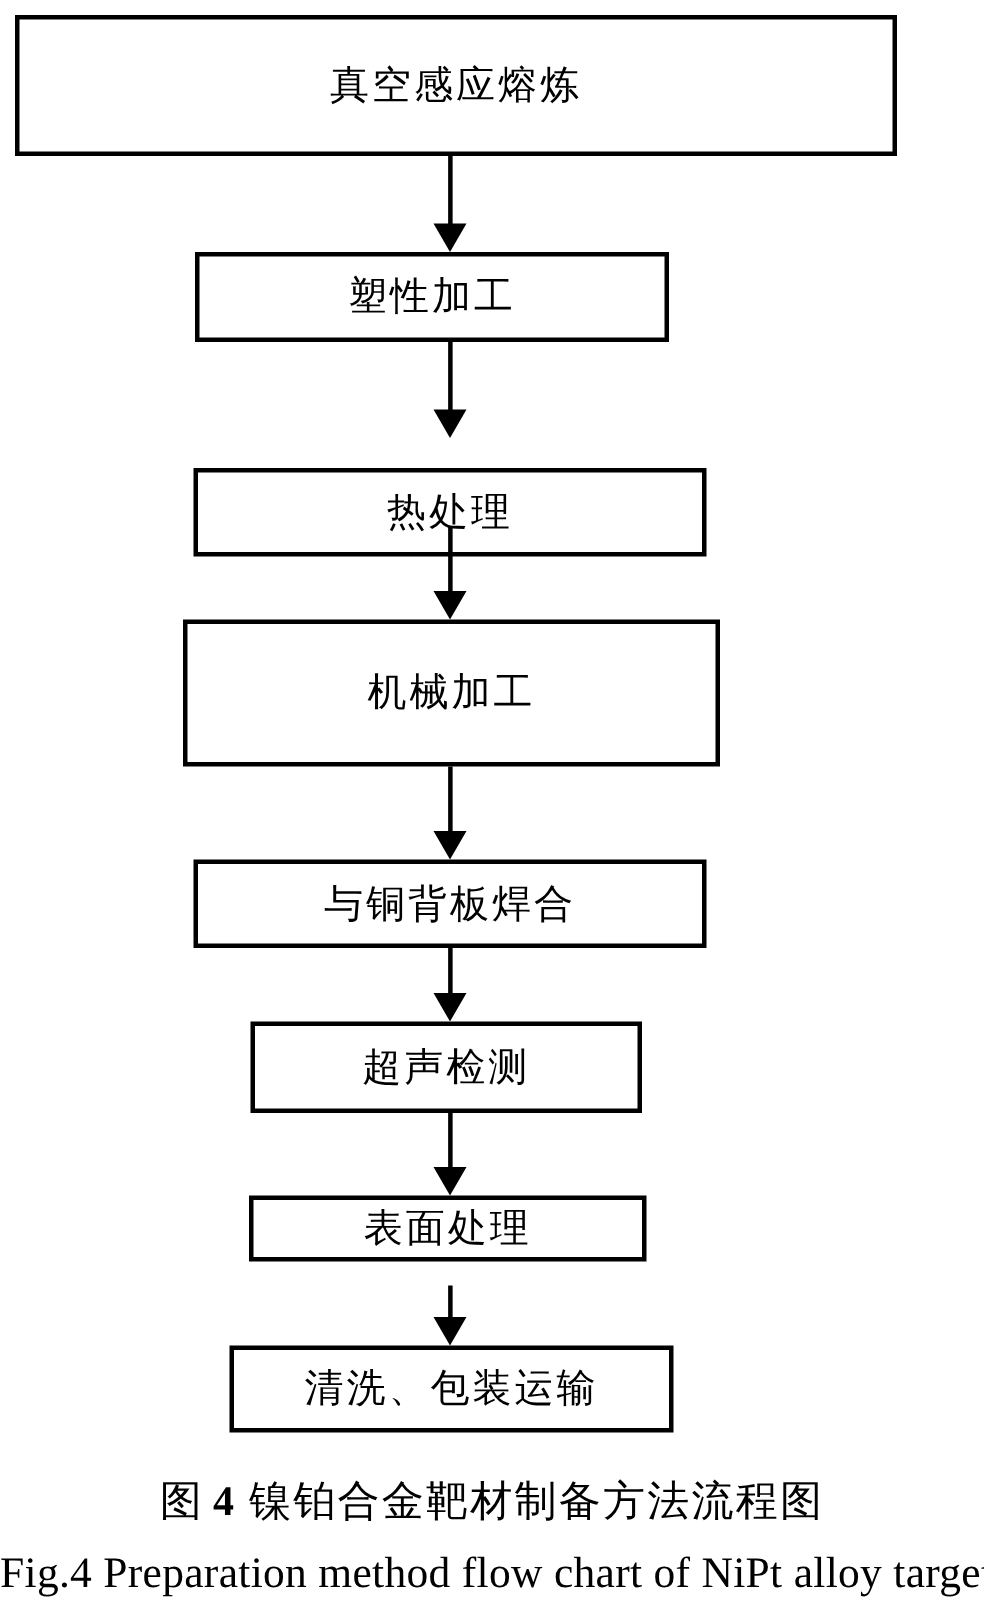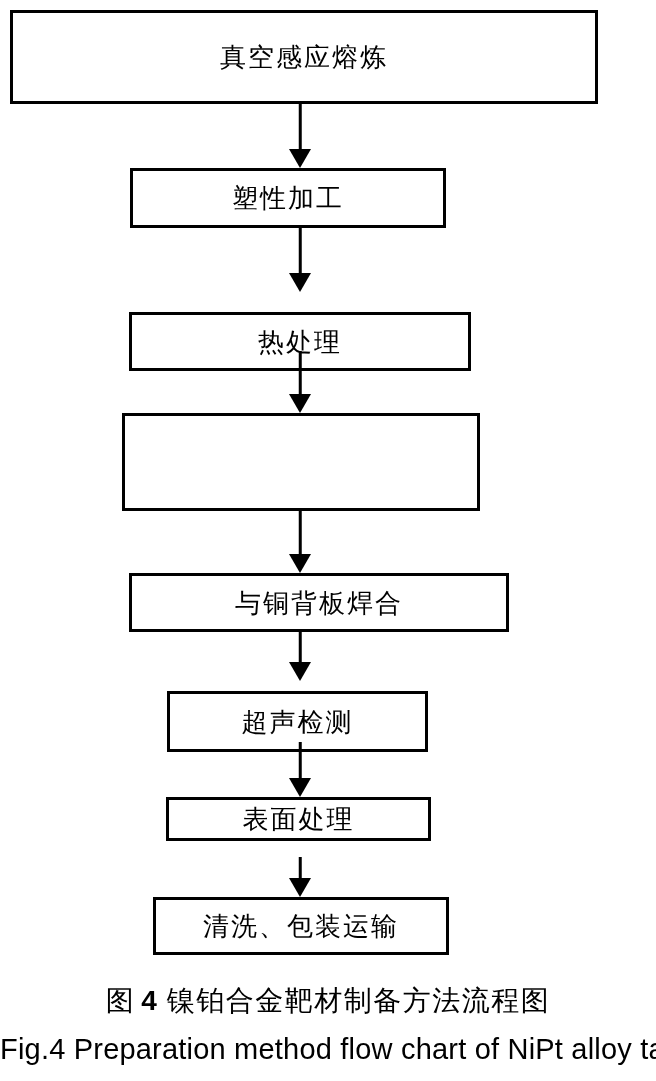--- a/index.html
+++ b/index.html
@@ -6,21 +6,21 @@
     margin: 0;
     padding: 0;
     background: #ffffff;
   }
   .page {
     position: relative;
     width: 656px;
     height: 1081px;
     background: #ffffff;
     overflow: hidden;
-    font-family: Liberation Sans, sans-serif;
+    font-family: Liberation Serif, serif;
     color: #000000;
   }
   .node {
     position: absolute;
     box-sizing: border-box;
     border: 3px solid #000000;
     background: #ffffff;
     display: flex;
     flex-direction: column;
     align-items: center;
@@ -81,22 +81,22 @@
     font-size: 29px;
     letter-spacing: 0.2px;
     white-space: nowrap;
   }
 
   
   #node-melting    { left: 10px;  top: 10px;  width: 588px; height: 94px; }
   #node-plastic    { left: 130px; top: 168px; width: 316px; height: 60px; }
   #node-heat       { left: 129px; top: 292px; width: 342px; height: 59px; margin-top: 20px; }
   #node-machining  { left: 122px; top: 413px; width: 358px; height: 98px; }
-  #node-welding    { left: 129px; top: 573px; width: 380px; height: 59px; }
-  #node-ultrasonic { left: 167px; top: 681px; width: 261px; height: 61px; margin-top: 10px; }
+  #node-welding    { left: 129px; top: 573px; width: 342px; height: 59px; }
+  #node-ultrasonic { left: 167px; top: 681px; width: 261px; height: 61px; }
   #node-surface    { left: 166px; top: 797px; width: 265px; height: 44px; }
   #node-cleaning   { left: 153px; top: 897px; width: 296px; height: 58px; }
 
   
   #arrow-1 { left: 288px; top: 104px; height: 64px; }
   #arrow-2 { left: 288px; top: 228px; height: 64px; }
   #arrow-3 { left: 288px; top: 351px; height: 62px; }
   #arrow-4 { left: 288px; top: 511px; height: 62px; }
   #arrow-5 { left: 288px; top: 632px; height: 49px; }
   #arrow-6 { left: 288px; top: 742px; height: 55px; }
@@ -135,20 +135,21 @@
   <div class="node" id="node-heat">
     <div class="line">热处理</div>
   </div>
 
   <div class="arrow" id="arrow-3">
     <div class="shaft"></div>
     <div class="head"></div>
   </div>
 
   <div class="node" id="node-machining">
+    <div class="line">机械加工</div>
   </div>
 
   <div class="arrow" id="arrow-4">
     <div class="shaft"></div>
     <div class="head"></div>
   </div>
 
   <div class="node" id="node-welding">
     <div class="line">与铜背板焊合</div>
   </div>

